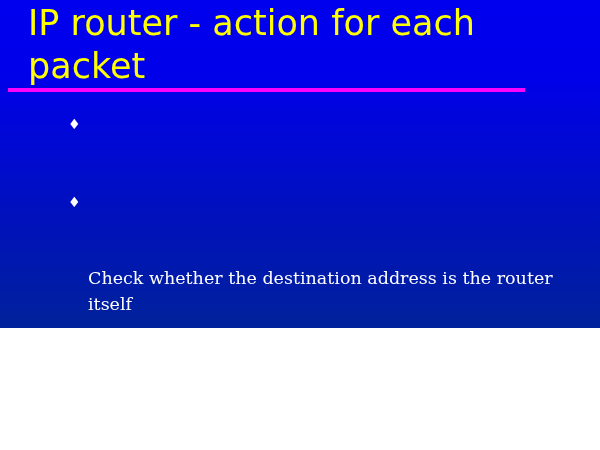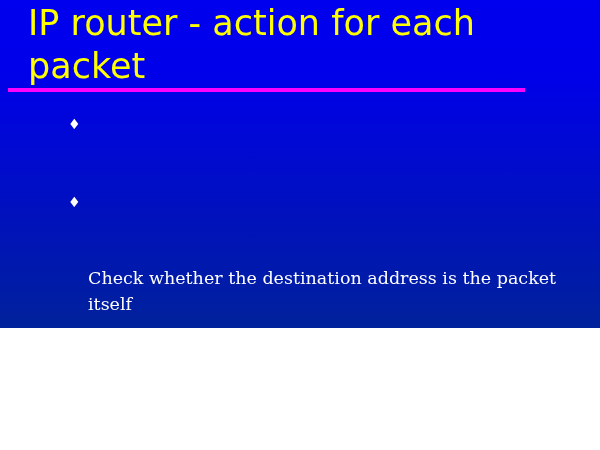--- a/index.html
+++ b/index.html
@@ -96,21 +96,21 @@
   <div id="title-rule"></div>
 
   <div id="body-block">
 
     <div class="bullet-row">
       <span class="bullet-marker">♦</span>
     </div>
 
     <div class="bullet-row">
       <span class="bullet-marker">♦</span>
-      <span class="bullet-text">Check whether the destination address is the packet itself</span>
+      <span class="bullet-text">Check whether the destination address is the router itself</span>
     </div>
 
     <div class="bullet-row">
       <span class="bullet-marker">♦</span>
       
     </div>
 
   </div>
 
 </div>

